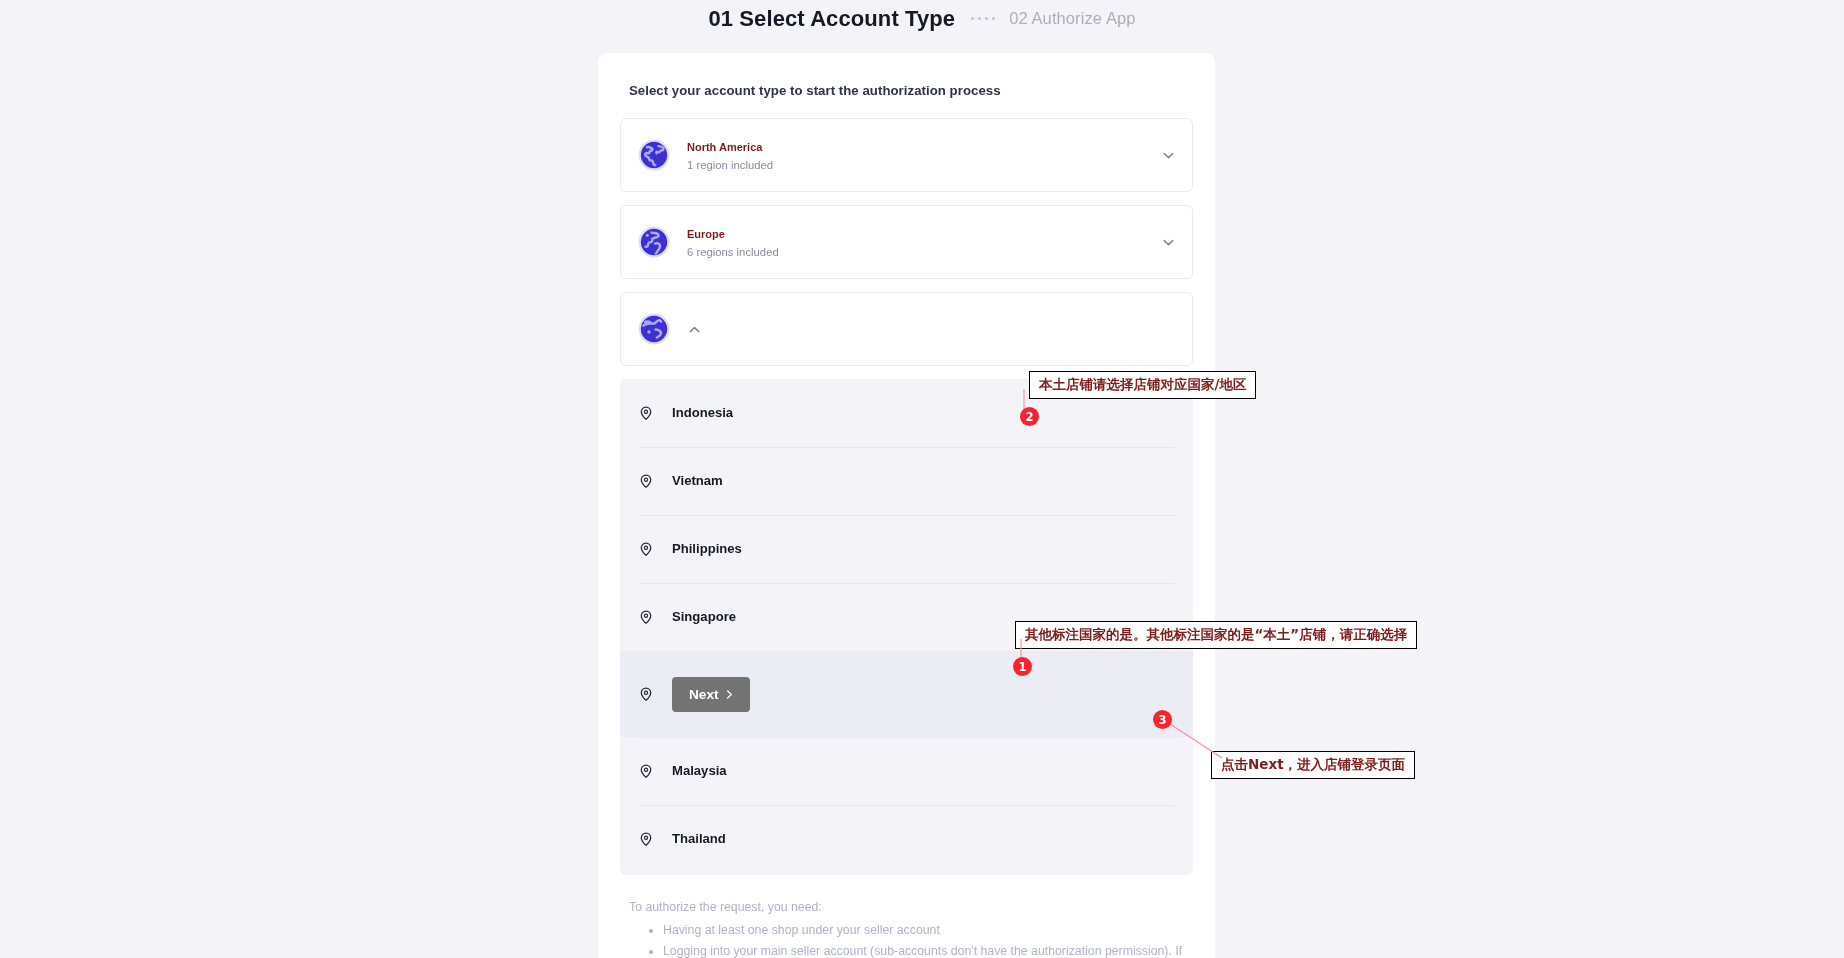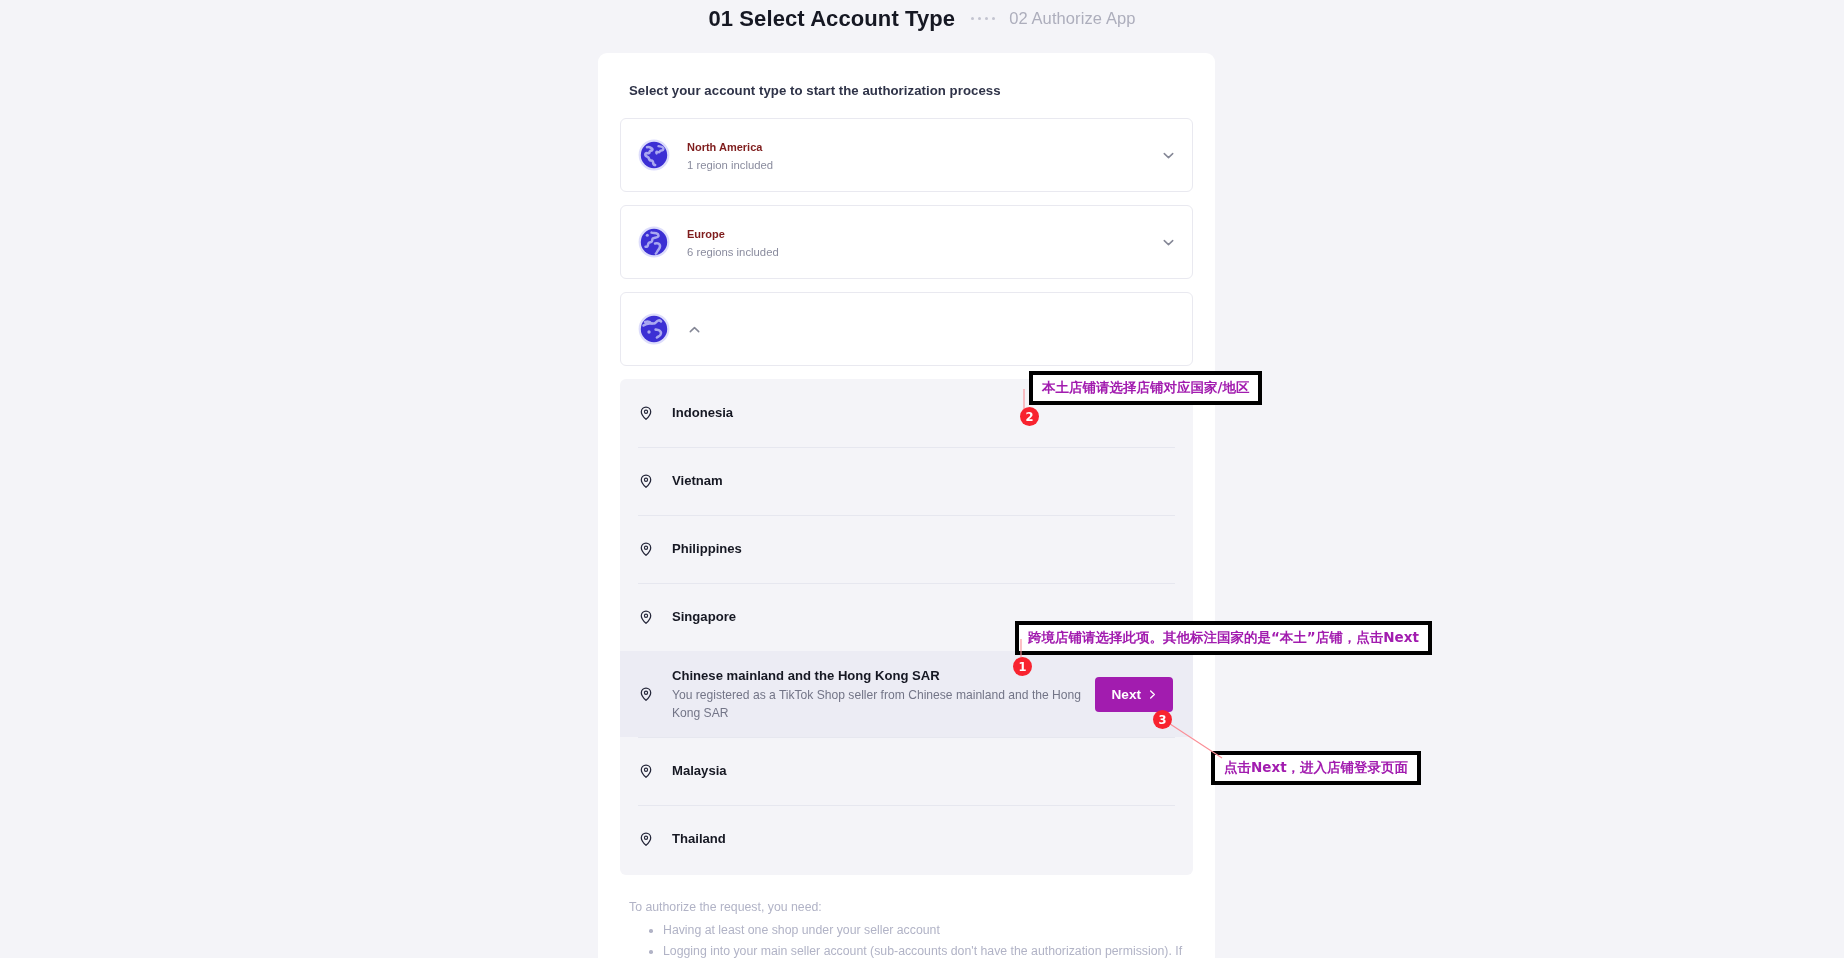--- a/index.html
+++ b/index.html
@@ -155,21 +155,21 @@
   .region-desc {
     font-size: 12.1px;
     color: #737587;
     line-height: 1.46;
     margin-top: 2px;
     max-width: 425px;
   }
 
   .next-btn {
     flex: 0 0 auto;
-    background: #a21caf;
+    background: #737373;
     color: #ffffff;
     border: none;
     border-radius: 4px;
     height: 35px;
     padding: 0 15px 0 17px;
     font-size: 13.6px;
     font-weight: bold;
     font-family: "Liberation Sans", sans-serif;
     display: flex;
     align-items: center;
@@ -197,23 +197,23 @@
     position: absolute;
     left: -14px; top: 9px;
     width: 3.5px; height: 3.5px;
     border-radius: 50%;
     background: #b1b3c6;
   }
 
   
   .anno {
     position: absolute;
-    border: 4px solid #000000;
+    border: 1px solid #000000;
     background: #ffffff;
-    color: #a21caf;
+    color: #7f1d1d;
     font-family: "DejaVu Sans", sans-serif;
     font-size: 13.5px;
     font-weight: bold;
     white-space: nowrap;
     padding: 4px 9px 5px 9px;
     line-height: 1.25;
   }
   .badge {
     position: absolute;
     width: 19px; height: 19px;
@@ -381,24 +381,20 @@
       </span>
     </div>
 
     <div class="region-row selected">
       <span class="pin">
         <svg viewBox="0 0 16 16" width="16" height="16">
             <path d="M8 14.3s4.7-4.2 4.7-7.6A4.7 4.7 0 0 0 8 2a4.7 4.7 0 0 0-4.7 4.7C3.3 10.1 8 14.3 8 14.3z" fill="none" stroke="currentColor" stroke-width="1.25" stroke-linejoin="round"></path>
             <circle cx="8" cy="6.7" r="1.6" fill="none" stroke="currentColor" stroke-width="1.15"></circle>
           </svg>
       </span>
-      <span class="region-body">
-        <span class="region-name">Chinese mainland and the Hong Kong SAR</span>
-        <span class="region-desc" style="display:block">You registered as a TikTok Shop seller from Chinese mainland and the Hong Kong SAR</span>
-      </span>
       <button class="next-btn">
         <span>Next</span>
         <svg viewBox="0 0 12 12">
             <path d="M4 2.2 8 6l-4 3.8" fill="none" stroke="#ffffff" stroke-width="1.45" stroke-linecap="round" stroke-linejoin="round"></path>
           </svg>
       </button>
     </div>
 
     <div class="region-row">
       <span class="pin">
@@ -440,21 +436,21 @@
     </svg>
 </div>
 <div class="anno" id="anno2">本土店铺请选择店铺对应国家/地区</div>
 <div class="badge" id="badge2">2</div>
 
 <div class="leader" id="leader1">
   <svg width="24" height="28">
       <path d="M2 0 V20 L12 27" stroke="#fb8e96" stroke-width="1.1" fill="none"></path>
     </svg>
 </div>
-<div class="anno" id="anno1">跨境店铺请选择此项。其他标注国家的是“本土”店铺，点击Next</div>
+<div class="anno" id="anno1">其他标注国家的是。其他标注国家的是“本土”店铺，请正确选择</div>
 <div class="badge" id="badge1">1</div>
 
 <div class="leader" id="leader3">
   <svg width="70" height="50">
       <path d="M4 4 L62 42" stroke="#fb8e96" stroke-width="1.1" fill="none"></path>
     </svg>
 </div>
 <div class="anno" id="anno3">点击Next，进入店铺登录页面</div>
 <div class="badge" id="badge3">3</div>
 

